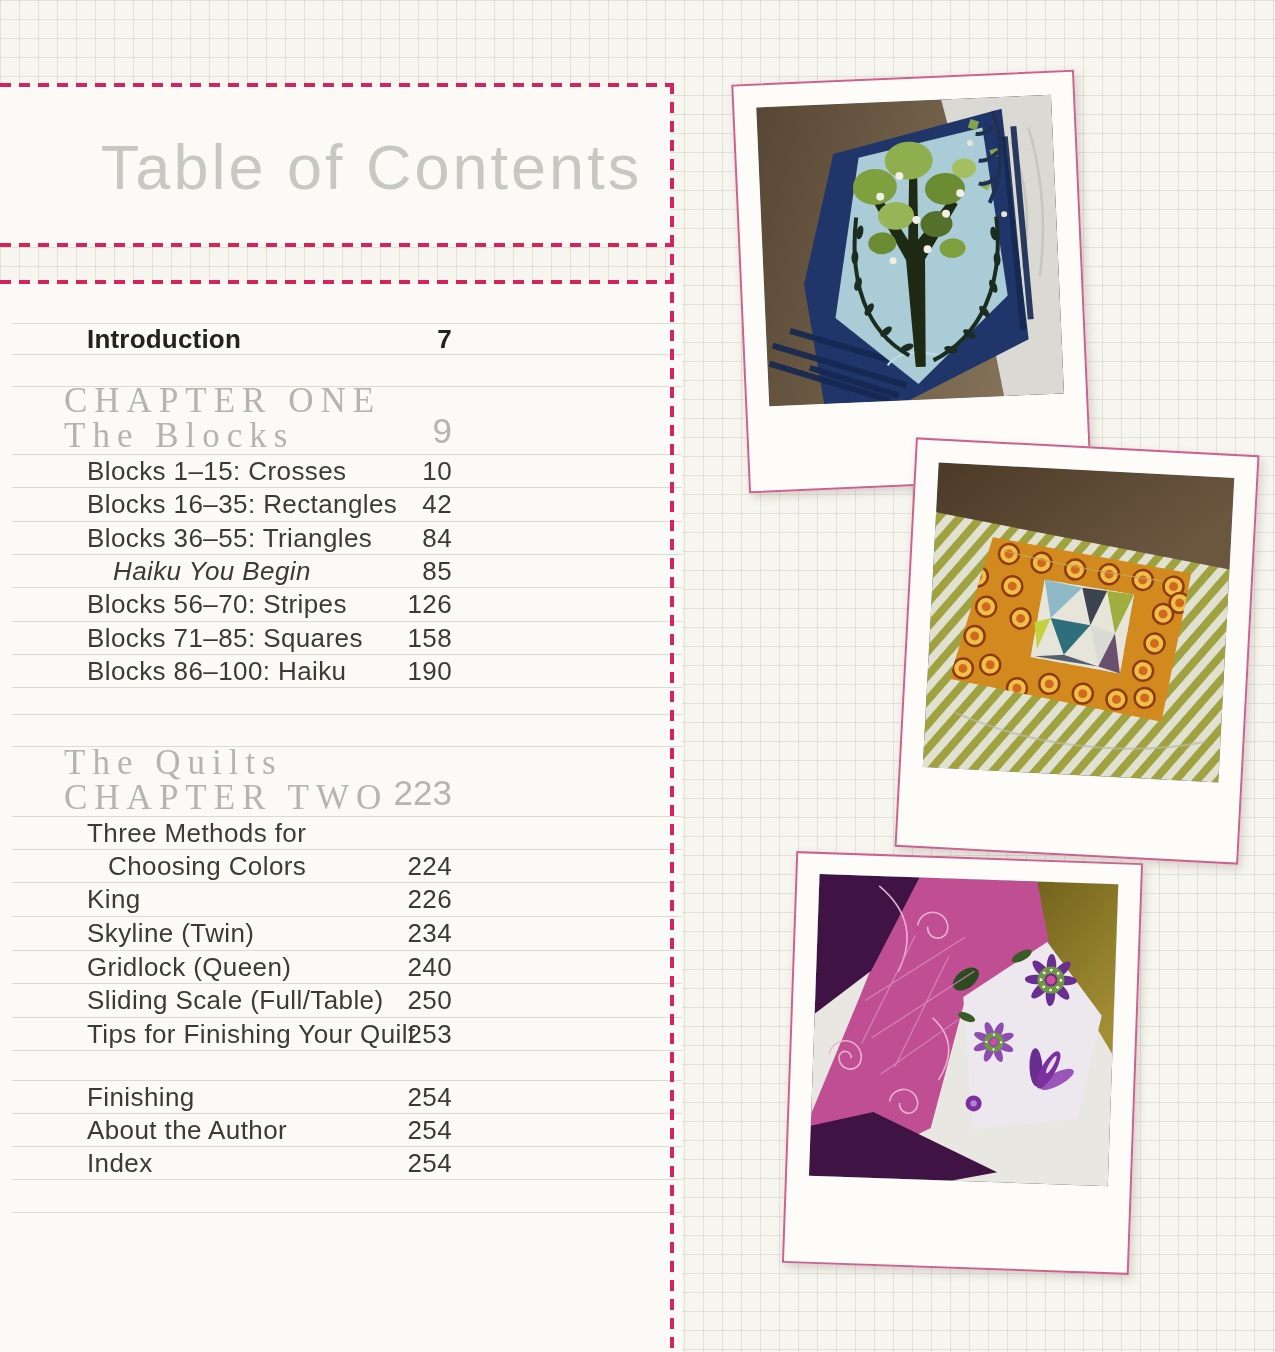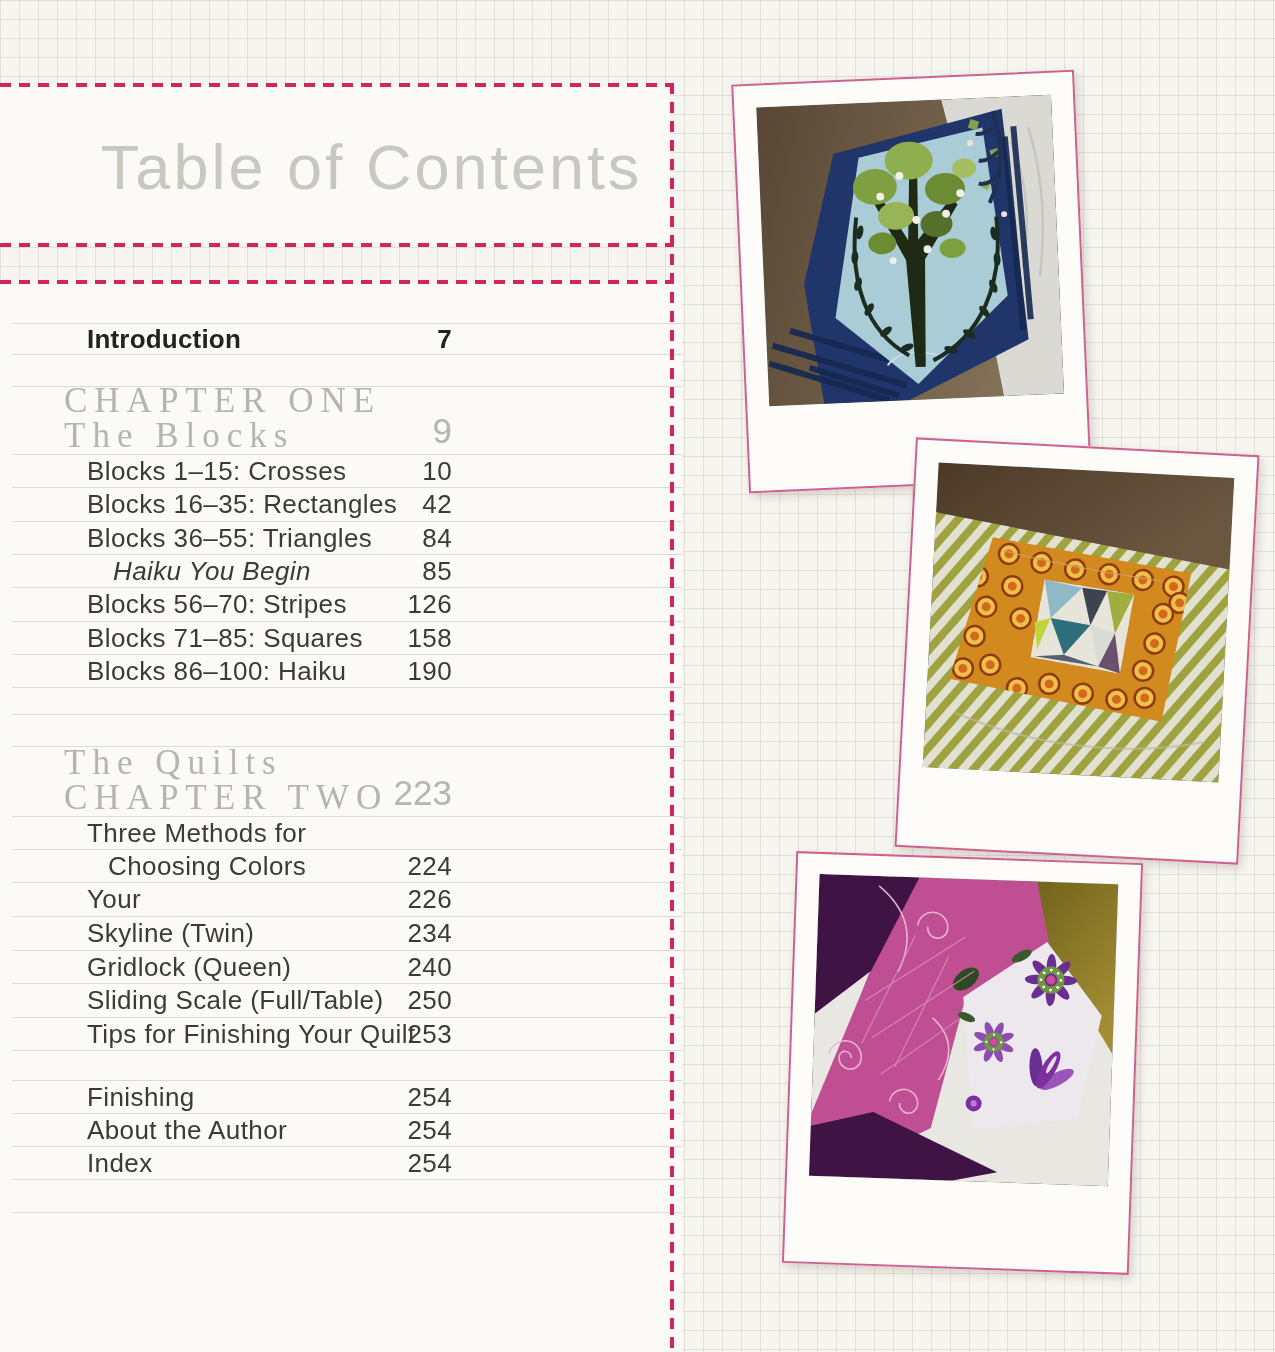--- a/index.html
+++ b/index.html
@@ -118,21 +118,21 @@
 
   <div class="row" style="height:33px">
     <span class="label">Three Methods for</span>
     <span class="page"></span>
   </div>
   <div class="row indent2" style="height:33px">
     <span class="label">Choosing Colors</span>
     <span class="page">224</span>
   </div>
   <div class="row" style="height:34px">
-    <span class="label">Your</span>
+    <span class="label">King</span>
     <span class="page">226</span>
   </div>
   <div class="row" style="height:34px">
     <span class="label">Skyline (Twin)</span>
     <span class="page">234</span>
   </div>
   <div class="row" style="height:33px">
     <span class="label">Gridlock (Queen)</span>
     <span class="page">240</span>
   </div>

